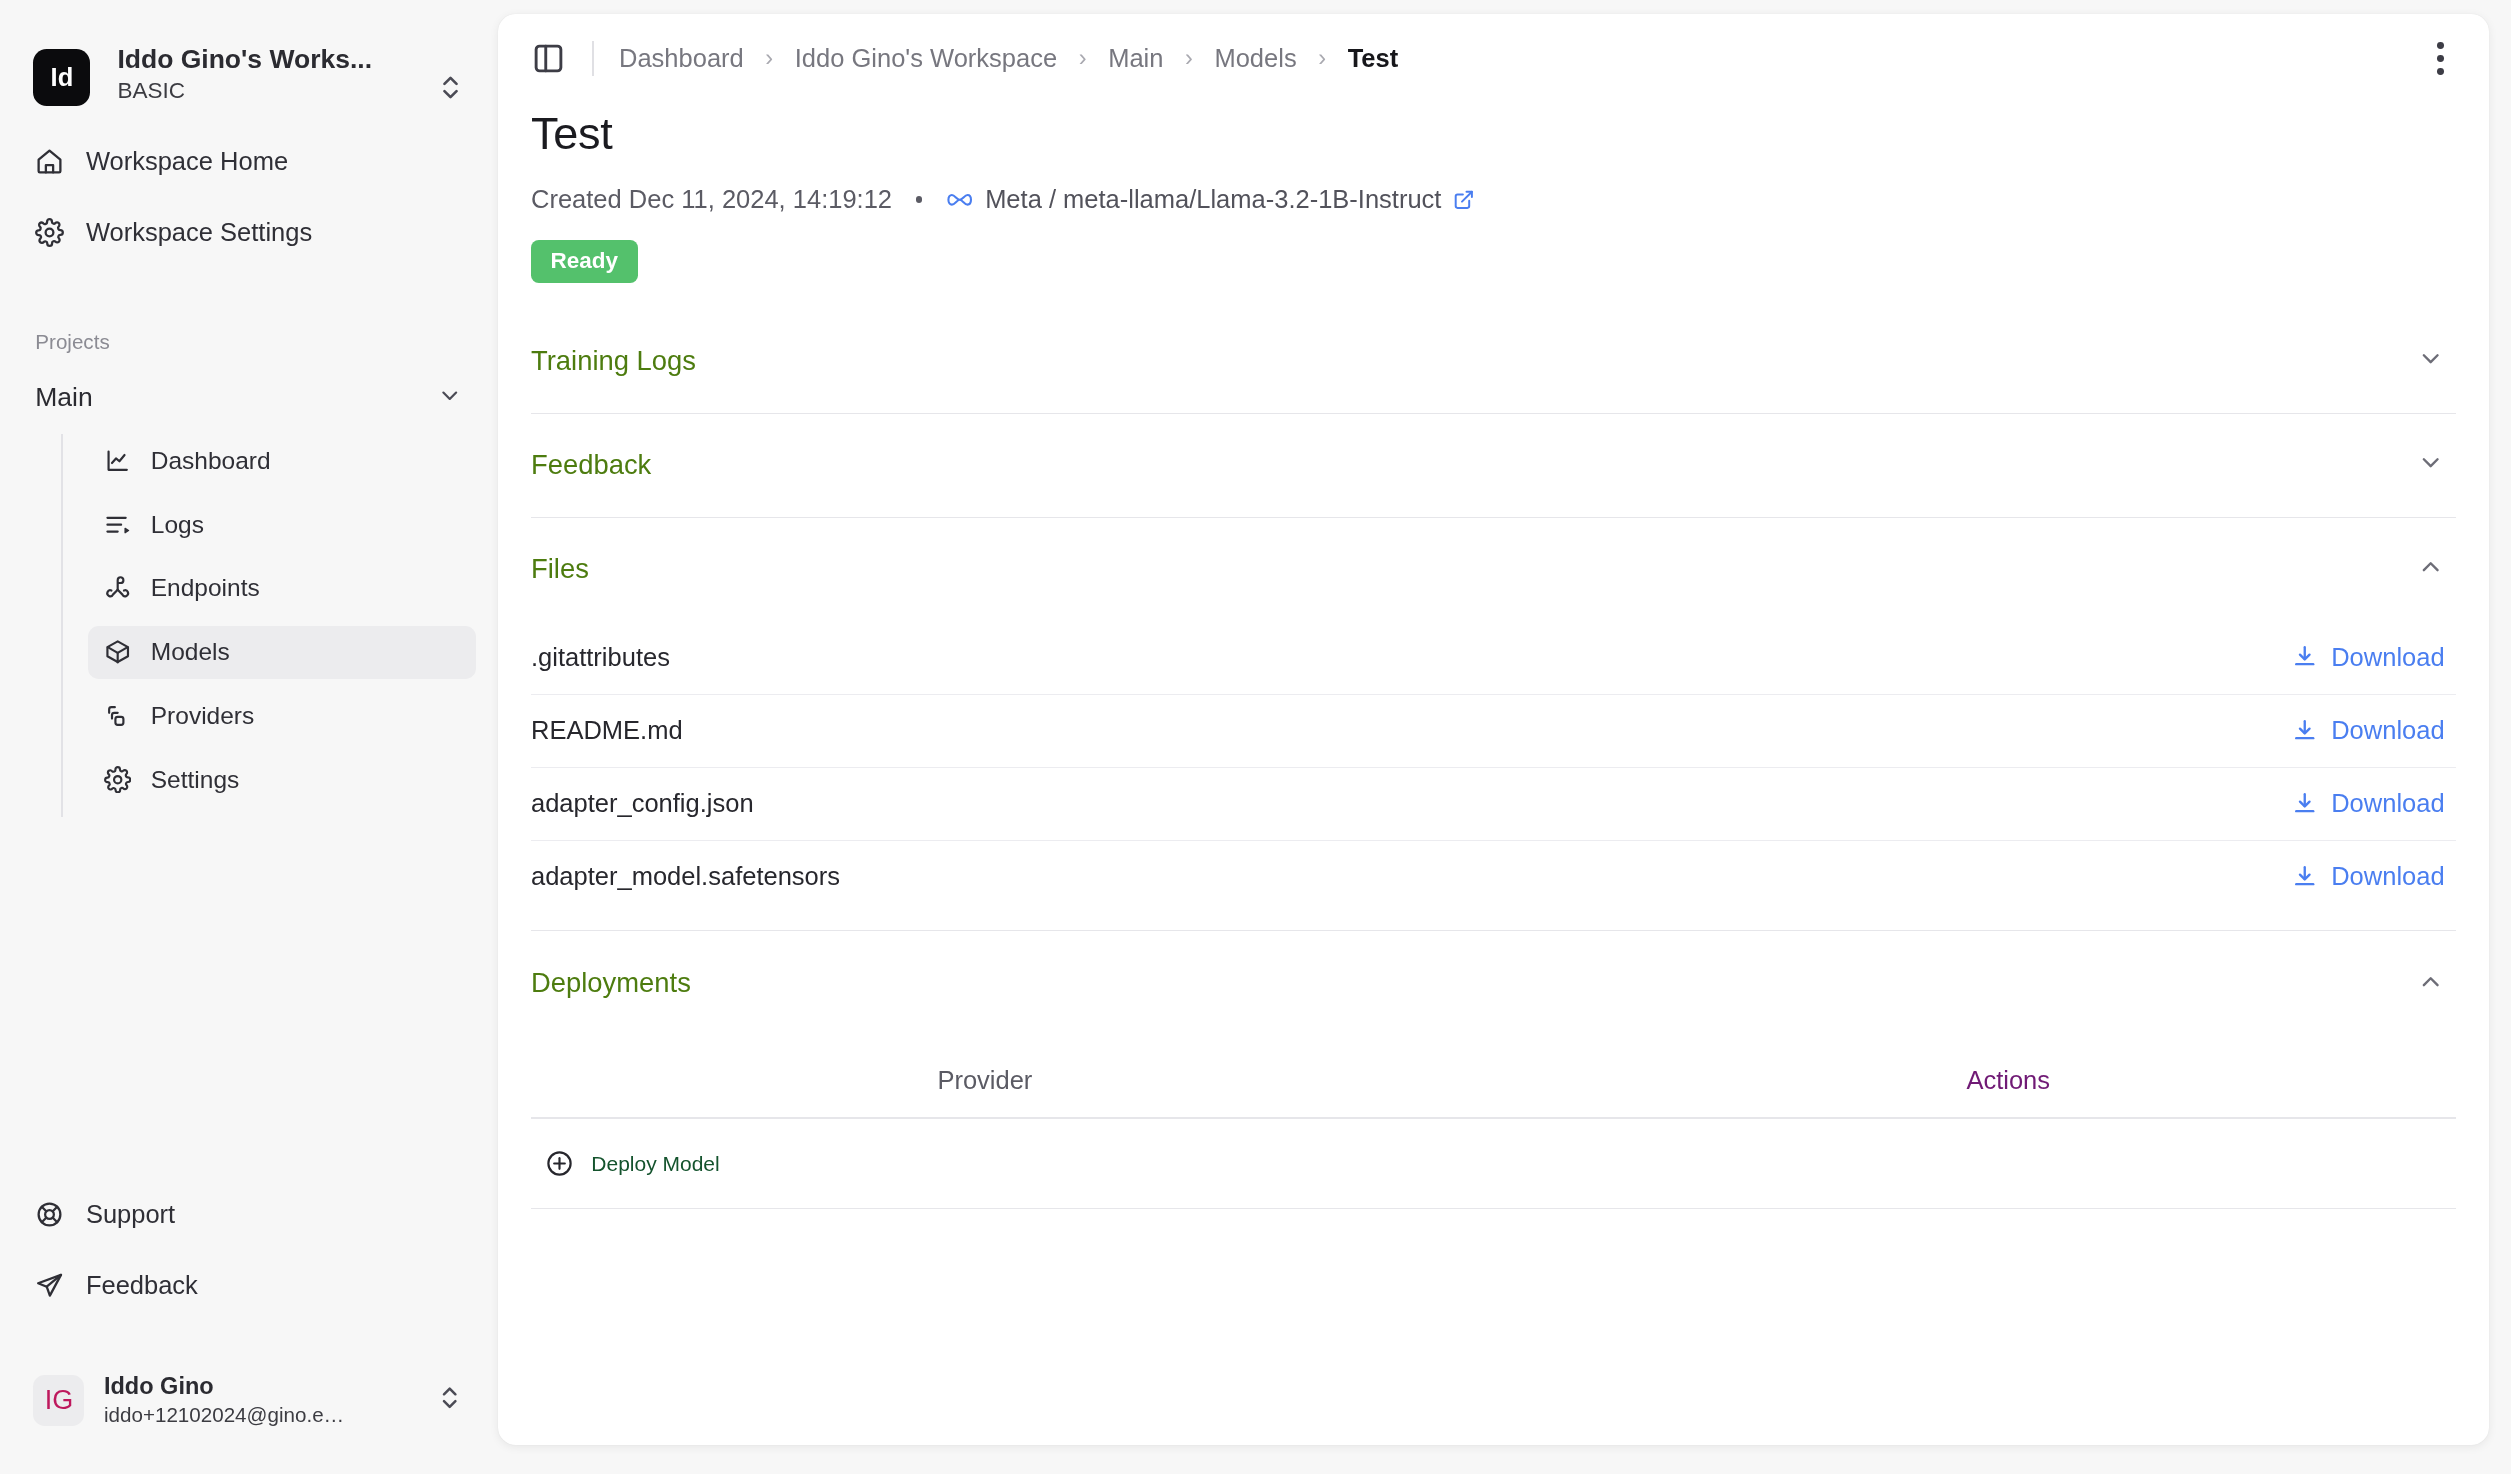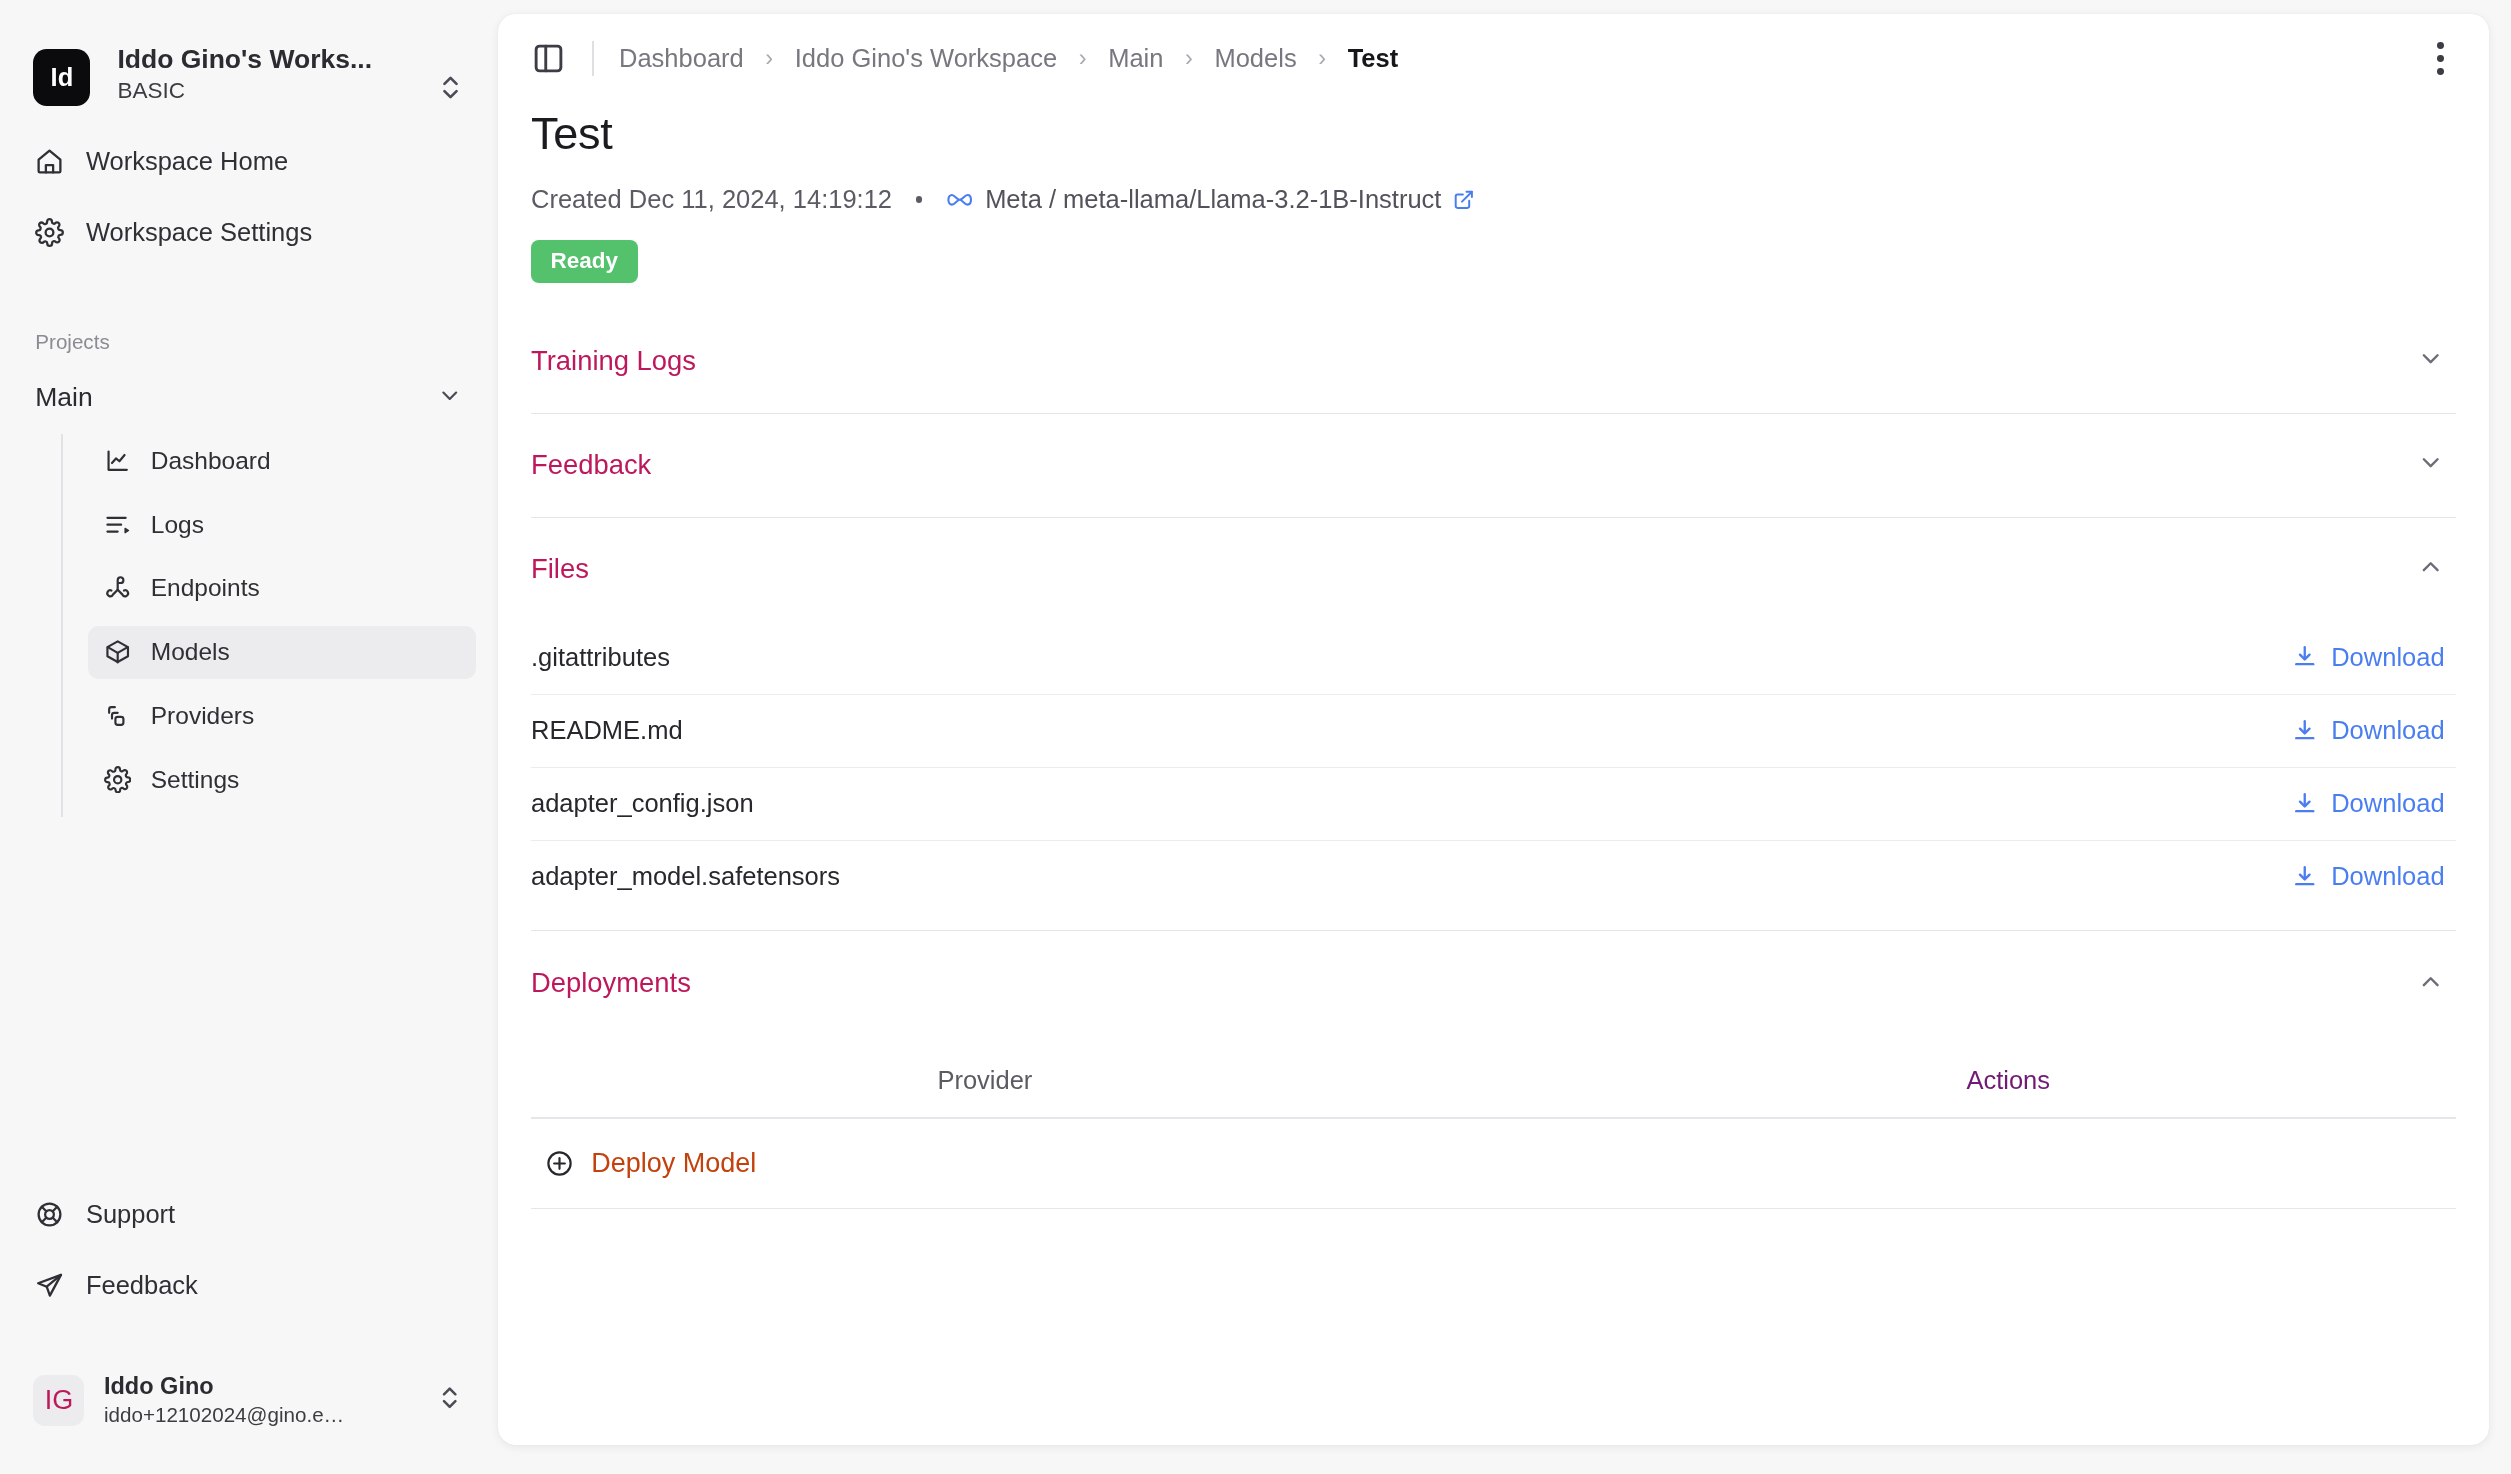--- a/index.html
+++ b/index.html
@@ -125,21 +125,21 @@
     padding: 8.8px 19.6px; border-radius: 7.8px;
     margin-top: 25.5px;
   }
 
   .accordion { margin-top: 25.5px; }
   .acc-head {
     display: flex; align-items: center; justify-content: space-between;
     height: 104px; border-top: 1px solid #e6e6ea; cursor: pointer;
   }
   .acc-head.first { border-top: none; }
-  .acc-title { font-size: 27.4px; color: #be185d; }
+  .acc-title { font-size: 27.4px; color: #4d7c0f; }
   .acc-chevron { color: #6d6d77; padding-right: 11.8px; }
 
   .file-row {
     display: flex; align-items: center; justify-content: space-between;
     height: 73px; border-top: 1px solid #ececf0;
   }
   .file-row.first { border-top: none; }
   .file-name { font-size: 25.5px; color: #27272d; }
   .dl-btn {
     display: flex; align-items: center; gap: 13.7px;
@@ -152,21 +152,21 @@
     display: flex; align-items: center; height: 76px;
     border-bottom: 2px solid #e6e6ea; padding: 0 13.7px; justify-content: center;
   }
   .dep-col-provider { flex: 0 0 1029px; font-size: 25.5px; color: #5b5b64; }
   .dep-col-actions { font-size: 25.5px; color: #701a75; }
   .dep-action-row {
     display: flex; align-items: center; height: 90px;
     border-bottom: 1px solid #e6e6ea; padding: 0 13.7px;
   }
   .deploy-btn { display: flex; align-items: center; gap: 17.6px; cursor: pointer; }
-  .deploy-btn .lbl { font-size: 27px; color: #c2410c; }
+  .deploy-btn .lbl { font-size: 21px; color: #14532d; }
   .dep-tail { height: 69px; }
 </style>
 </head>
 <body>
 
 <div class="app">
 
   <aside class="sidebar">
 
     <div class="ws-header">

